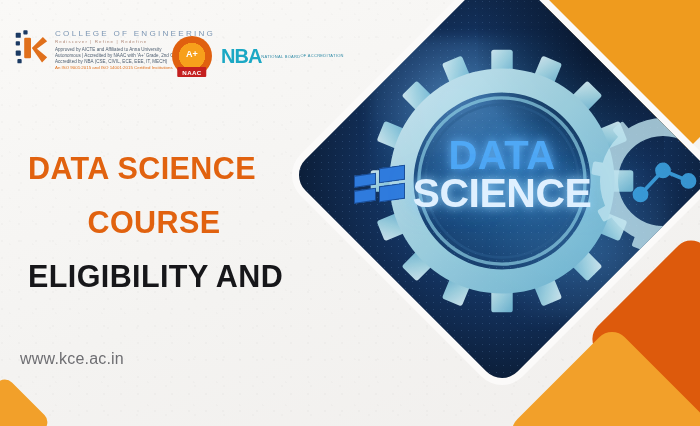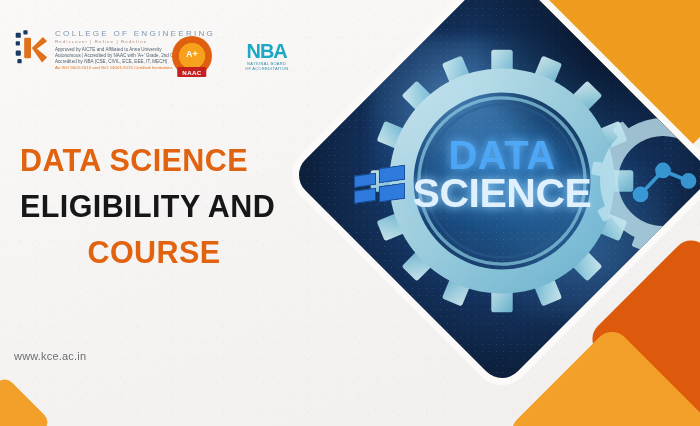--- a/index.html
+++ b/index.html
@@ -288,24 +288,23 @@
     color: #ffffff;
     font-size: 6.2px;
     font-weight: bold;
     letter-spacing: .4px;
     padding: 1.5px 5px;
     border-radius: 1px;
     white-space: nowrap;
   }
   .nba-badge {
     display: flex;
-    flex-direction: column;
+    flex-direction: row;
     align-items: center;
     line-height: 1;
-    margin-left: 24px;
   }
   .nba-mark {
     font-size: 20px;
     font-weight: bold;
     letter-spacing: -1px;
     color: #1ba8c4;
   }
   .nba-sub1 {
     font-size: 4px;
     color: #2f8aa6;
@@ -326,33 +325,33 @@
     position: absolute;
     left: 12px;
     top: 134px;
     width: 300px;
   }
   .headline .hl-line {
     font-size: 30.5px;
     font-weight: bold;
     letter-spacing: 0.4px;
     line-height: 1.24;
-    margin: 8px;
+    margin: 16px;
     white-space: nowrap;
   }
   .hl-orange { color: #e1620f; }
   .hl-dark   { color: #17171a; }
   .hl-center { text-align: center; padding-right: 16px; }
 
   
   .website {
     position: absolute;
-    left: 14px;
+    left: 20px;
     top: 350px;
-    font-size: 11px;
+    font-size: 16px;
     color: #6e6e72;
     letter-spacing: .2px;
   }
 </style>
 </head>
 <body>
 
 <div class="banner">
 
   <div class="corner-wedge"></div>
@@ -468,19 +467,19 @@
     </div>
     <div class="nba-badge">
       <div class="nba-mark">NBA</div>
       <div class="nba-sub1">NATIONAL BOARD</div>
       <div class="nba-sub2">OF ACCREDITATION</div>
     </div>
   </div>
 
   <div class="headline">
     <div class="hl-line hl-orange">DATA SCIENCE</div>
+    <div class="hl-line hl-orange hl-center">COURSE</div>
     <div class="hl-line hl-dark">ELIGIBILITY AND</div>
-    <div class="hl-line hl-orange hl-center">COURSE</div>
   </div>
 
   <div class="website">www.kce.ac.in</div>
 
 </div>
 
 </body></html>

